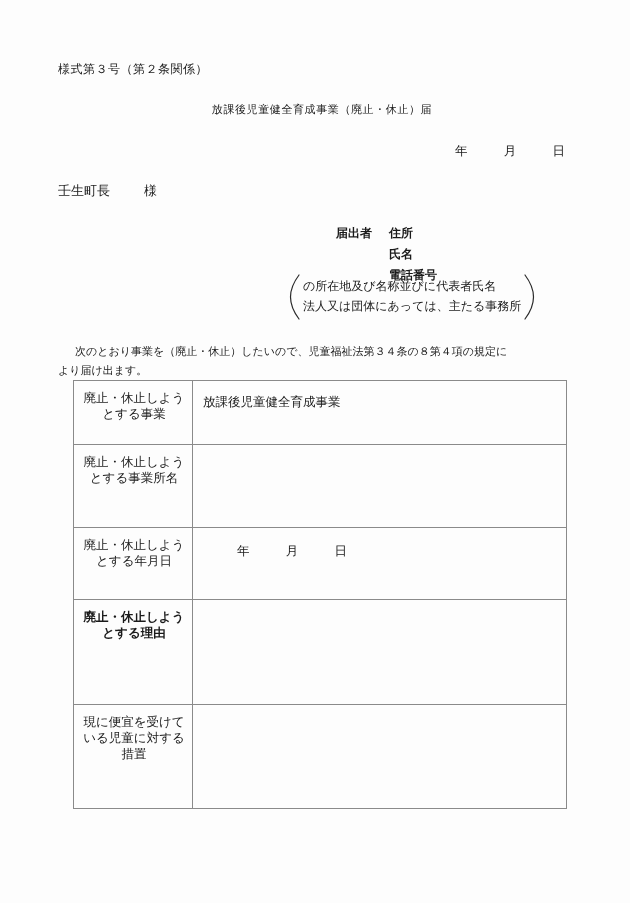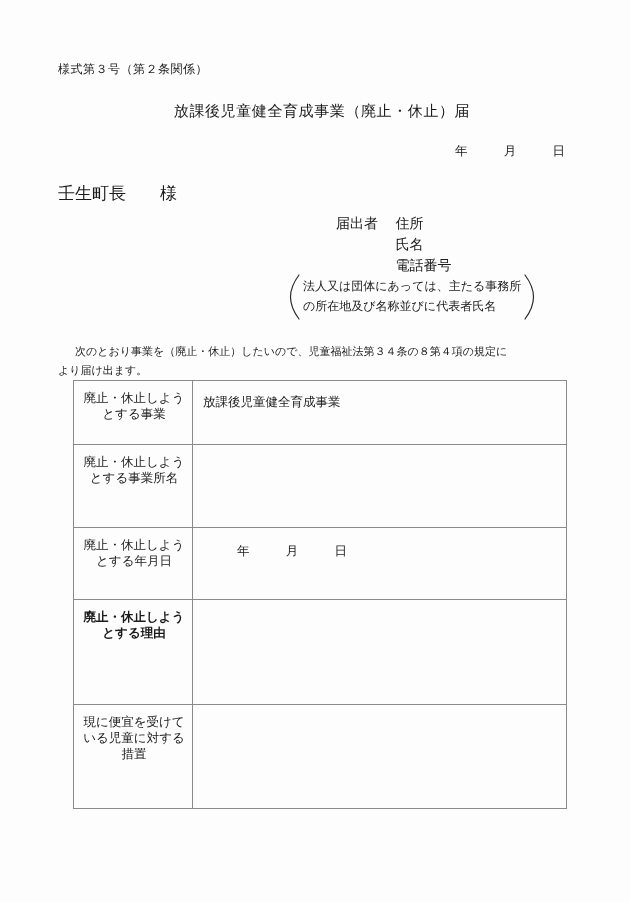--- a/index.html
+++ b/index.html
@@ -34,21 +34,21 @@
     white-space: nowrap;
   }
 
   
   .doc-title {
     position: absolute;
     left: 0;
     right: 0;
     top: 102px;
     text-align: center;
-    font-size: 15px;
+    font-size: 11px;
     letter-spacing: 0.6px;
     padding-left: 14px;
     white-space: nowrap;
   }
 
   
   .date-line {
     position: absolute;
     left: 455px;
     top: 143px;
@@ -59,35 +59,36 @@
     display: inline-block;
   }
   .date-line .gap-a { width: 30px; display: inline-block; }
   .date-line .gap-b { width: 30px; display: inline-block; }
 
   
   .addressee {
     position: absolute;
     left: 58px;
     top: 182px;
-    font-size: 17px;
+    font-size: 13px;
     white-space: nowrap;
   }
   .addressee .honorific {
     margin-left: 34px;
   }
 
   
   .submitter {
     position: absolute;
     left: 336px;
-    top: 213px;
-    font-size: 14px;
+    top: 223px;
+    font-size: 12px;
     line-height: 21px;
     white-space: nowrap;
+    font-weight: bold;
   }
   .submitter .label {
     display: inline-block;
   }
   .submitter .fields {
     display: inline-block;
     vertical-align: top;
     margin-left: 14px;
   }
   .submitter .fields div {
@@ -216,22 +217,22 @@
     </span>
   </div>
 
   <div class="note">
     <span class="brace">
       <svg viewBox="0 0 13 46" preserveAspectRatio="none" aria-hidden="true">
         <path d="M11 1 C5 9, 2.5 17, 2.5 23 C2.5 29, 5 37, 11 45" fill="none" stroke="#2a2a2a" stroke-width="1.2" stroke-linecap="round"></path>
       </svg>
     </span>
     <span class="note-body">
+      <div>の所在地及び名称並びに代表者氏名</div>
       <div>法人又は団体にあっては、主たる事務所</div>
-      <div>の所在地及び名称並びに代表者氏名</div>
     </span>
     <span class="brace">
       <svg viewBox="0 0 13 46" preserveAspectRatio="none" aria-hidden="true">
         <path d="M2 1 C8 9, 10.5 17, 10.5 23 C10.5 29, 8 37, 2 45" fill="none" stroke="#2a2a2a" stroke-width="1.2" stroke-linecap="round"></path>
       </svg>
     </span>
   </div>
 
   <div class="body-para">
     <div class="l1">次のとおり事業を（廃止・休止）したいので、児童福祉法第３４条の８第４項の規定に</div>

